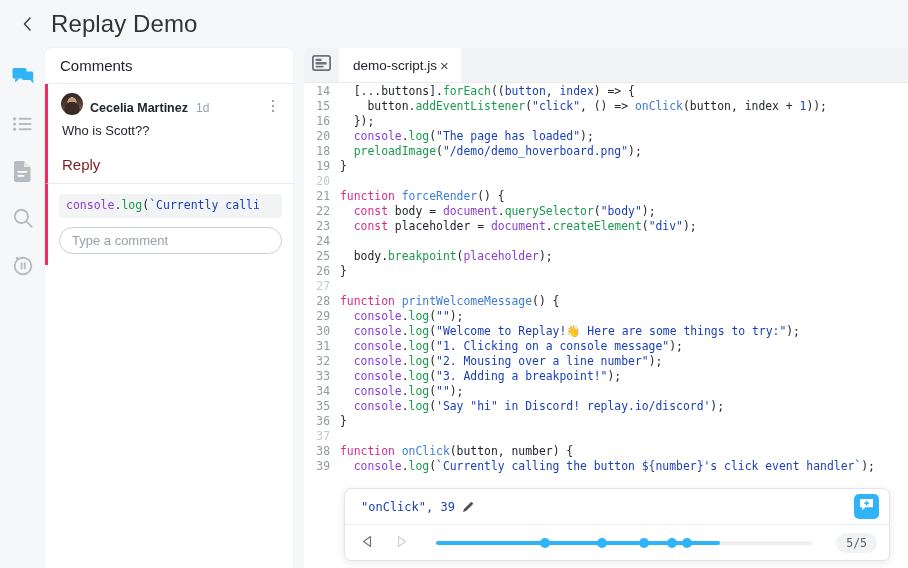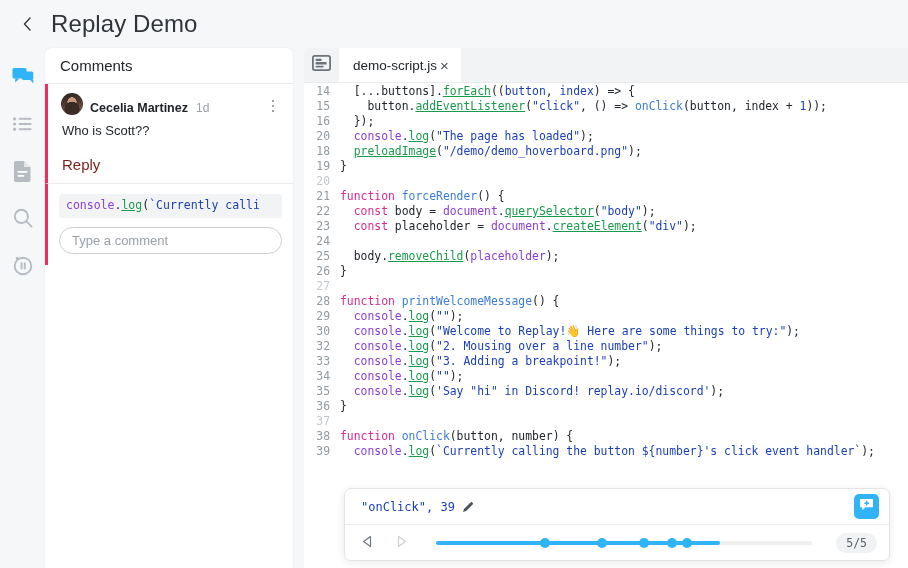--- a/index.html
+++ b/index.html
@@ -243,21 +243,21 @@
     color: #9199a1;
     user-select: none;
   }
   .ln.dim { color: #c3c9cf; }
   .code-txt { color: #22262c; padding-left: 3px; }
 
   
   .t-kw   { color: #d42d8c; }
   .t-fn   { color: #3d7dd4; }
   .t-obj  { color: #8a3fd1; }
-  .t-meth { color: #1a9a4b; text-decoration: underline; }
+  .t-meth { color: #1a9a4b; }
   .t-str  { color: #1a3fb8; }
   .t-var  { color: #22262c; }
   .t-pun  { color: #22262c; }
   .t-num  { color: #1a3fb8; }
 
   .code-clip { overflow: hidden; }
 
   
   .timeline-widget {
     position: absolute;
@@ -465,26 +465,27 @@
         <div class="code-line"><span class="ln">15</span><span class="code-txt"><span class="t-var">    button</span><span class="t-pun">.</span><span class="t-meth">addEventListener</span><span class="t-pun">(</span><span class="t-str">"click"</span><span class="t-pun">, () =&gt; </span><span class="t-fn">onClick</span><span class="t-pun">(</span><span class="t-var">button</span><span class="t-pun">, </span><span class="t-var">index</span><span class="t-pun"> + </span><span class="t-num">1</span><span class="t-pun">));</span></span></div>
         <div class="code-line"><span class="ln">16</span><span class="code-txt"><span class="t-pun">  });</span></span></div>
         <div class="code-line"><span class="ln">20</span><span class="code-txt"><span class="t-pun">  </span><span class="t-obj">console</span><span class="t-pun">.</span><span class="t-meth">log</span><span class="t-pun">(</span><span class="t-str">"The page has loaded"</span><span class="t-pun">);</span></span></div>
         <div class="code-line"><span class="ln">18</span><span class="code-txt"><span class="t-pun">  </span><span class="t-meth">preloadImage</span><span class="t-pun">(</span><span class="t-str">"/demo/demo_hoverboard.png"</span><span class="t-pun">);</span></span></div>
         <div class="code-line"><span class="ln">19</span><span class="code-txt"><span class="t-pun">}</span></span></div>
         <div class="code-line"><span class="ln dim">20</span><span class="code-txt"></span></div>
         <div class="code-line"><span class="ln">21</span><span class="code-txt"><span class="t-kw">function </span><span class="t-fn">forceRender</span><span class="t-pun">() {</span></span></div>
         <div class="code-line"><span class="ln">22</span><span class="code-txt"><span class="t-pun">  </span><span class="t-kw">const</span><span class="t-var"> body = </span><span class="t-obj">document</span><span class="t-pun">.</span><span class="t-meth">querySelector</span><span class="t-pun">(</span><span class="t-str">"body"</span><span class="t-pun">);</span></span></div>
         <div class="code-line"><span class="ln">23</span><span class="code-txt"><span class="t-pun">  </span><span class="t-kw">const</span><span class="t-var"> placeholder = </span><span class="t-obj">document</span><span class="t-pun">.</span><span class="t-meth">createElement</span><span class="t-pun">(</span><span class="t-str">"div"</span><span class="t-pun">);</span></span></div>
         <div class="code-line"><span class="ln">24</span></div>
-        <div class="code-line"><span class="ln">25</span><span class="code-txt"><span class="t-var">  body</span><span class="t-pun">.</span><span class="t-meth">removeChild</span><span class="t-pun">(</span><span class="t-obj">placeholder</span><span class="t-pun">);</span></span></div>
+        <div class="code-line"><span class="ln">25</span><span class="code-txt"><span class="t-var">  body</span><span class="t-pun">.</span><span class="t-meth">breakpoint</span><span class="t-pun">(</span><span class="t-obj">placeholder</span><span class="t-pun">);</span></span></div>
         <div class="code-line"><span class="ln">26</span><span class="code-txt"><span class="t-pun">}</span></span></div>
         <div class="code-line"><span class="ln dim">27</span><span class="code-txt"></span></div>
         <div class="code-line"><span class="ln">28</span><span class="code-txt"><span class="t-kw">function </span><span class="t-fn">printWelcomeMessage</span><span class="t-pun">() {</span></span></div>
         <div class="code-line"><span class="ln">29</span><span class="code-txt"><span class="t-pun">  </span><span class="t-obj">console</span><span class="t-pun">.</span><span class="t-meth">log</span><span class="t-pun">(</span><span class="t-str">""</span><span class="t-pun">);</span></span></div>
         <div class="code-line"><span class="ln">30</span><span class="code-txt"><span class="t-pun">  </span><span class="t-obj">console</span><span class="t-pun">.</span><span class="t-meth">log</span><span class="t-pun">(</span><span class="t-str">"Welcome to Replay!👋 Here are some things to try:"</span><span class="t-pun">);</span></span></div>
+        <div class="code-line"><span class="ln">31</span><span class="code-txt"><span class="t-pun">  </span><span class="t-obj">console</span><span class="t-pun">.</span><span class="t-meth">log</span><span class="t-pun">(</span><span class="t-str">"1. Clicking on a console message"</span><span class="t-pun">);</span></span></div>
         <div class="code-line"><span class="ln">32</span><span class="code-txt"><span class="t-pun">  </span><span class="t-obj">console</span><span class="t-pun">.</span><span class="t-meth">log</span><span class="t-pun">(</span><span class="t-str">"2. Mousing over a line number"</span><span class="t-pun">);</span></span></div>
         <div class="code-line"><span class="ln">33</span><span class="code-txt"><span class="t-pun">  </span><span class="t-obj">console</span><span class="t-pun">.</span><span class="t-meth">log</span><span class="t-pun">(</span><span class="t-str">"3. Adding a breakpoint!"</span><span class="t-pun">);</span></span></div>
         <div class="code-line"><span class="ln">34</span><span class="code-txt"><span class="t-pun">  </span><span class="t-obj">console</span><span class="t-pun">.</span><span class="t-meth">log</span><span class="t-pun">(</span><span class="t-str">""</span><span class="t-pun">);</span></span></div>
         <div class="code-line"><span class="ln">35</span><span class="code-txt"><span class="t-pun">  </span><span class="t-obj">console</span><span class="t-pun">.</span><span class="t-meth">log</span><span class="t-pun">(</span><span class="t-str">'Say "hi" in Discord! replay.io/discord'</span><span class="t-pun">);</span></span></div>
         <div class="code-line"><span class="ln">36</span><span class="code-txt"><span class="t-pun">}</span></span></div>
         <div class="code-line"><span class="ln dim">37</span><span class="code-txt"></span></div>
         <div class="code-line"><span class="ln">38</span><span class="code-txt"><span class="t-kw">function </span><span class="t-fn">onClick</span><span class="t-pun">(</span><span class="t-var">button</span><span class="t-pun">, </span><span class="t-var">number</span><span class="t-pun">) {</span></span></div>
         <div class="code-line"><span class="ln">39</span><span class="code-txt"><span class="t-pun">  </span><span class="t-obj">console</span><span class="t-pun">.</span><span class="t-meth">log</span><span class="t-pun">(</span><span class="t-str">`Currently calling the button ${number}'s click event handler`</span><span class="t-pun">);</span></span></div>
       </div>
 

